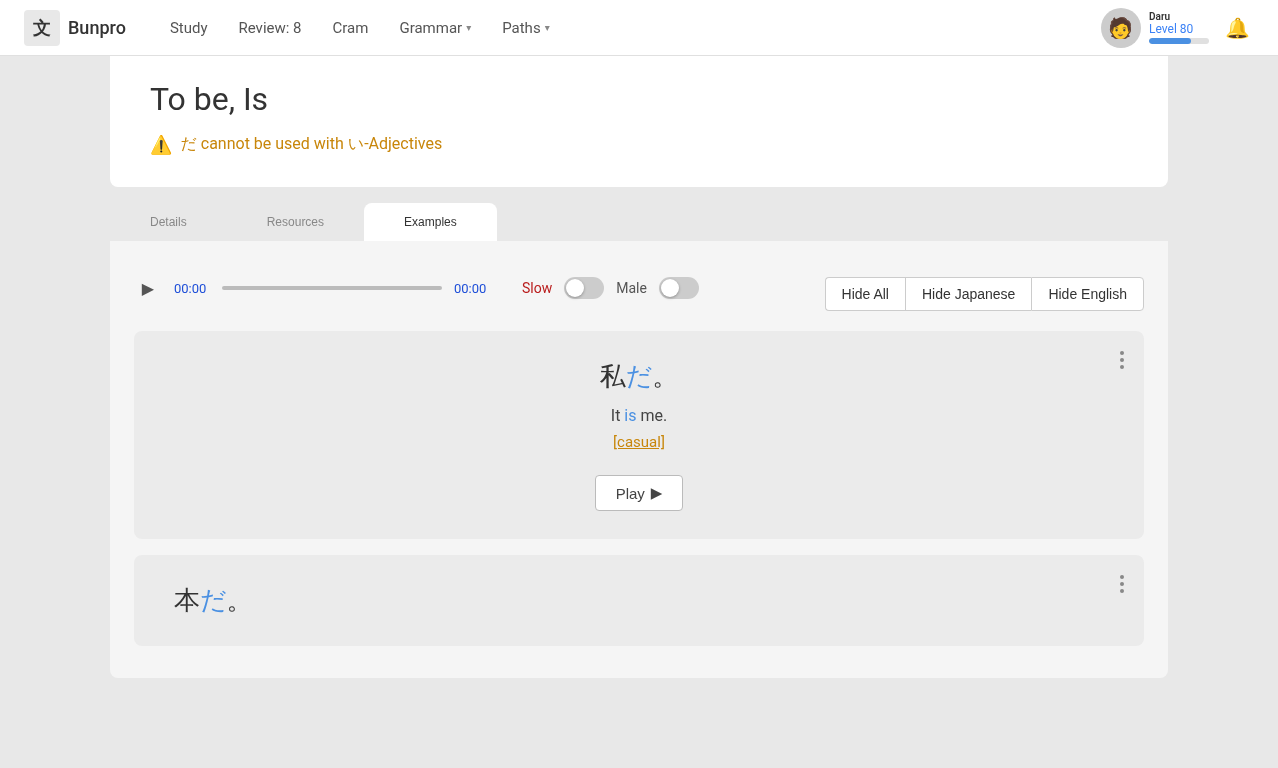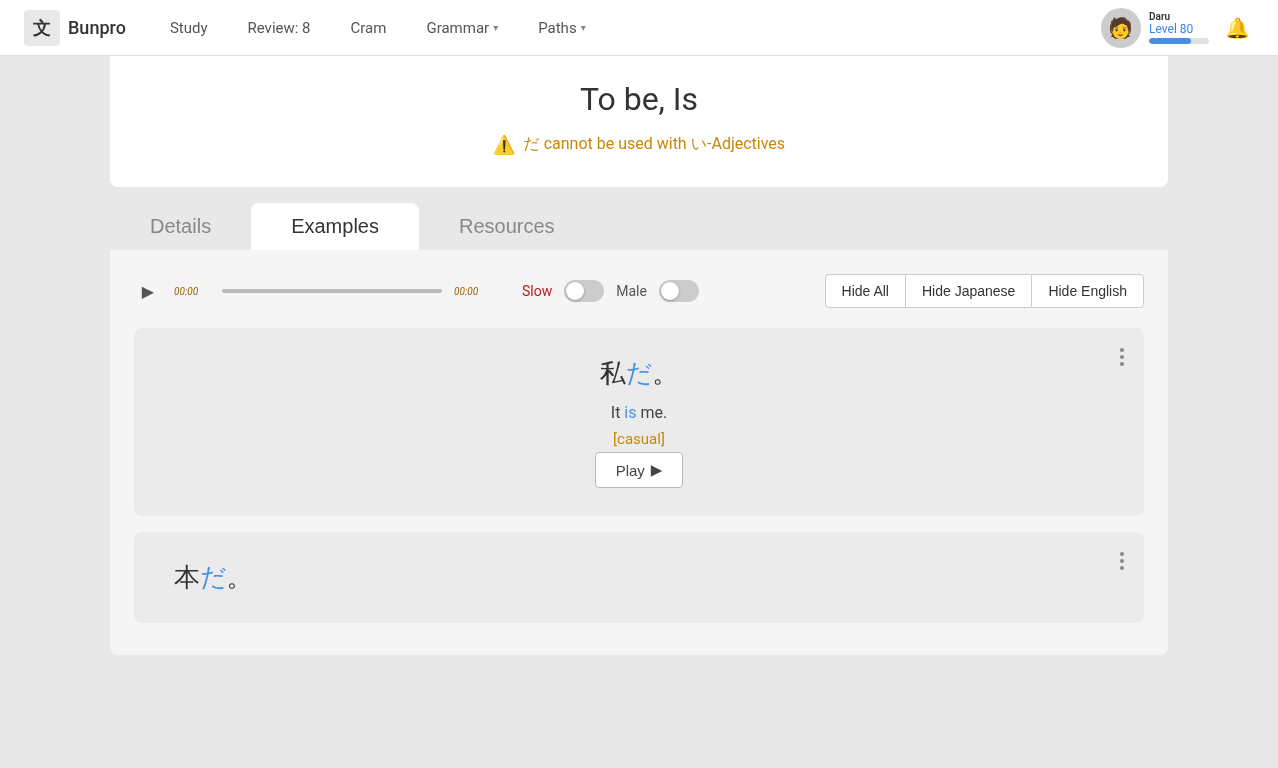--- a/index.html
+++ b/index.html
@@ -45,21 +45,21 @@
       color: #333;
     }
     .brand-name {
       font-size: 18px;
       color: #333;
       font-weight: 500;
     }
     .navbar-nav {
       display: flex;
       align-items: center;
-      gap: 16px;
+      gap: 7px;
       flex: 1;
     }
     .nav-link {
       padding: 8px 12px;
       color: #555;
       font-size: 15px;
       cursor: pointer;
       border-radius: 4px;
       text-decoration: none;
       display: flex;
@@ -131,21 +131,20 @@
       background: #e8e8e8;
       min-height: 768px;
     }
 
     
     .header-card {
       background: #fff;
       margin: 0 110px;
       padding: 24px 40px 32px;
       border-radius: 0 0 8px 8px;
-      text-align: center;
     }
     .grammar-title {
       font-size: 32px;
       color: #333;
       font-weight: 400;
       margin-bottom: 16px;
     }
     .warning-notice {
       display: inline-flex;
       align-items: center;
@@ -159,21 +158,21 @@
     }
 
     
     .tabs-section {
       margin: 16px 110px 0;
       display: flex;
       background: transparent;
     }
     .tab {
       padding: 12px 40px;
-      font-size: 20px;
+      font-size: 12px;
       cursor: pointer;
       color: #888;
       border: none;
       background: #e8e8e8;
       border-radius: 8px 8px 0 0;
     }
     .tab.active {
       background: #fff;
       color: #333;
       font-weight: 500;
@@ -199,24 +198,23 @@
       width: 28px;
       height: 28px;
       display: flex;
       align-items: center;
       justify-content: center;
       cursor: pointer;
       color: #555;
       font-size: 16px;
     }
     .time-label {
-      font-size: 10px;
-      color: #a16207;
+      font-size: 13px;
+      color: #1d4ed8;
       min-width: 36px;
-      font-style: italic;
     }
     .progress-track {
       flex: 1;
       max-width: 220px;
       height: 4px;
       background: #bbb;
       border-radius: 2px;
       cursor: pointer;
       position: relative;
     }
@@ -252,20 +250,21 @@
       gap: 0;
       margin-left: auto;
     }
     .hide-btn {
       padding: 8px 16px;
       font-size: 14px;
       border: 1px solid #ccc;
       background: #fff;
       cursor: pointer;
       color: #333;
+      margin-top: 12px;
     }
     .hide-btn:first-child { border-radius: 4px 0 0 4px; border-right: none; }
     .hide-btn:last-child { border-radius: 0 4px 4px 0; }
     .hide-btn:not(:first-child):not(:last-child) { border-right: none; }
 
     
     .example-card {
       background: #ebebeb;
       border-radius: 8px;
       padding: 28px 40px;
@@ -280,33 +279,35 @@
     }
     .highlight-blue { color: #4a90e2; }
     .example-english {
       font-size: 16px;
       color: #444;
       margin-bottom: 8px;
     }
     .example-tag {
       font-size: 15px;
       color: #c8860a;
-      margin-bottom: 4px;
+      margin-bottom: 16px;
+      text-decoration: underline;
     }
     .play-example-btn {
       display: inline-flex;
       align-items: center;
       gap: 6px;
       padding: 8px 20px;
       border: 1px solid #bbb;
       border-radius: 4px;
       background: #fff;
       cursor: pointer;
       font-size: 15px;
       color: #444;
+      margin-top: 8px;
     }
     .more-btn {
       position: absolute;
       top: 16px;
       right: 16px;
       background: none;
       border: none;
       cursor: pointer;
       color: #888;
       font-size: 20px;
@@ -388,25 +389,25 @@
     <div class="warning-notice">
       <span class="warning-icon">⚠️</span>
       <span>だ cannot be used with い-Adjectives</span>
     </div>
   </div>
 
   <div class="tabs-section">
     <button class="tab">
       <span>Details</span>
     </button>
+    <button class="tab">
+      <span>Resources</span>
+    </button>
     <button class="tab active">
       <span>Examples</span>
-    </button>
-    <button class="tab">
-      <span>Resources</span>
     </button>
   </div>
 
   <div class="main-card">
 
     <div class="audio-controls">
       <div class="play-btn">▶</div>
       <span class="time-label">00:00</span>
       <div class="progress-track"></div>
       <span class="time-label">00:00</span>

